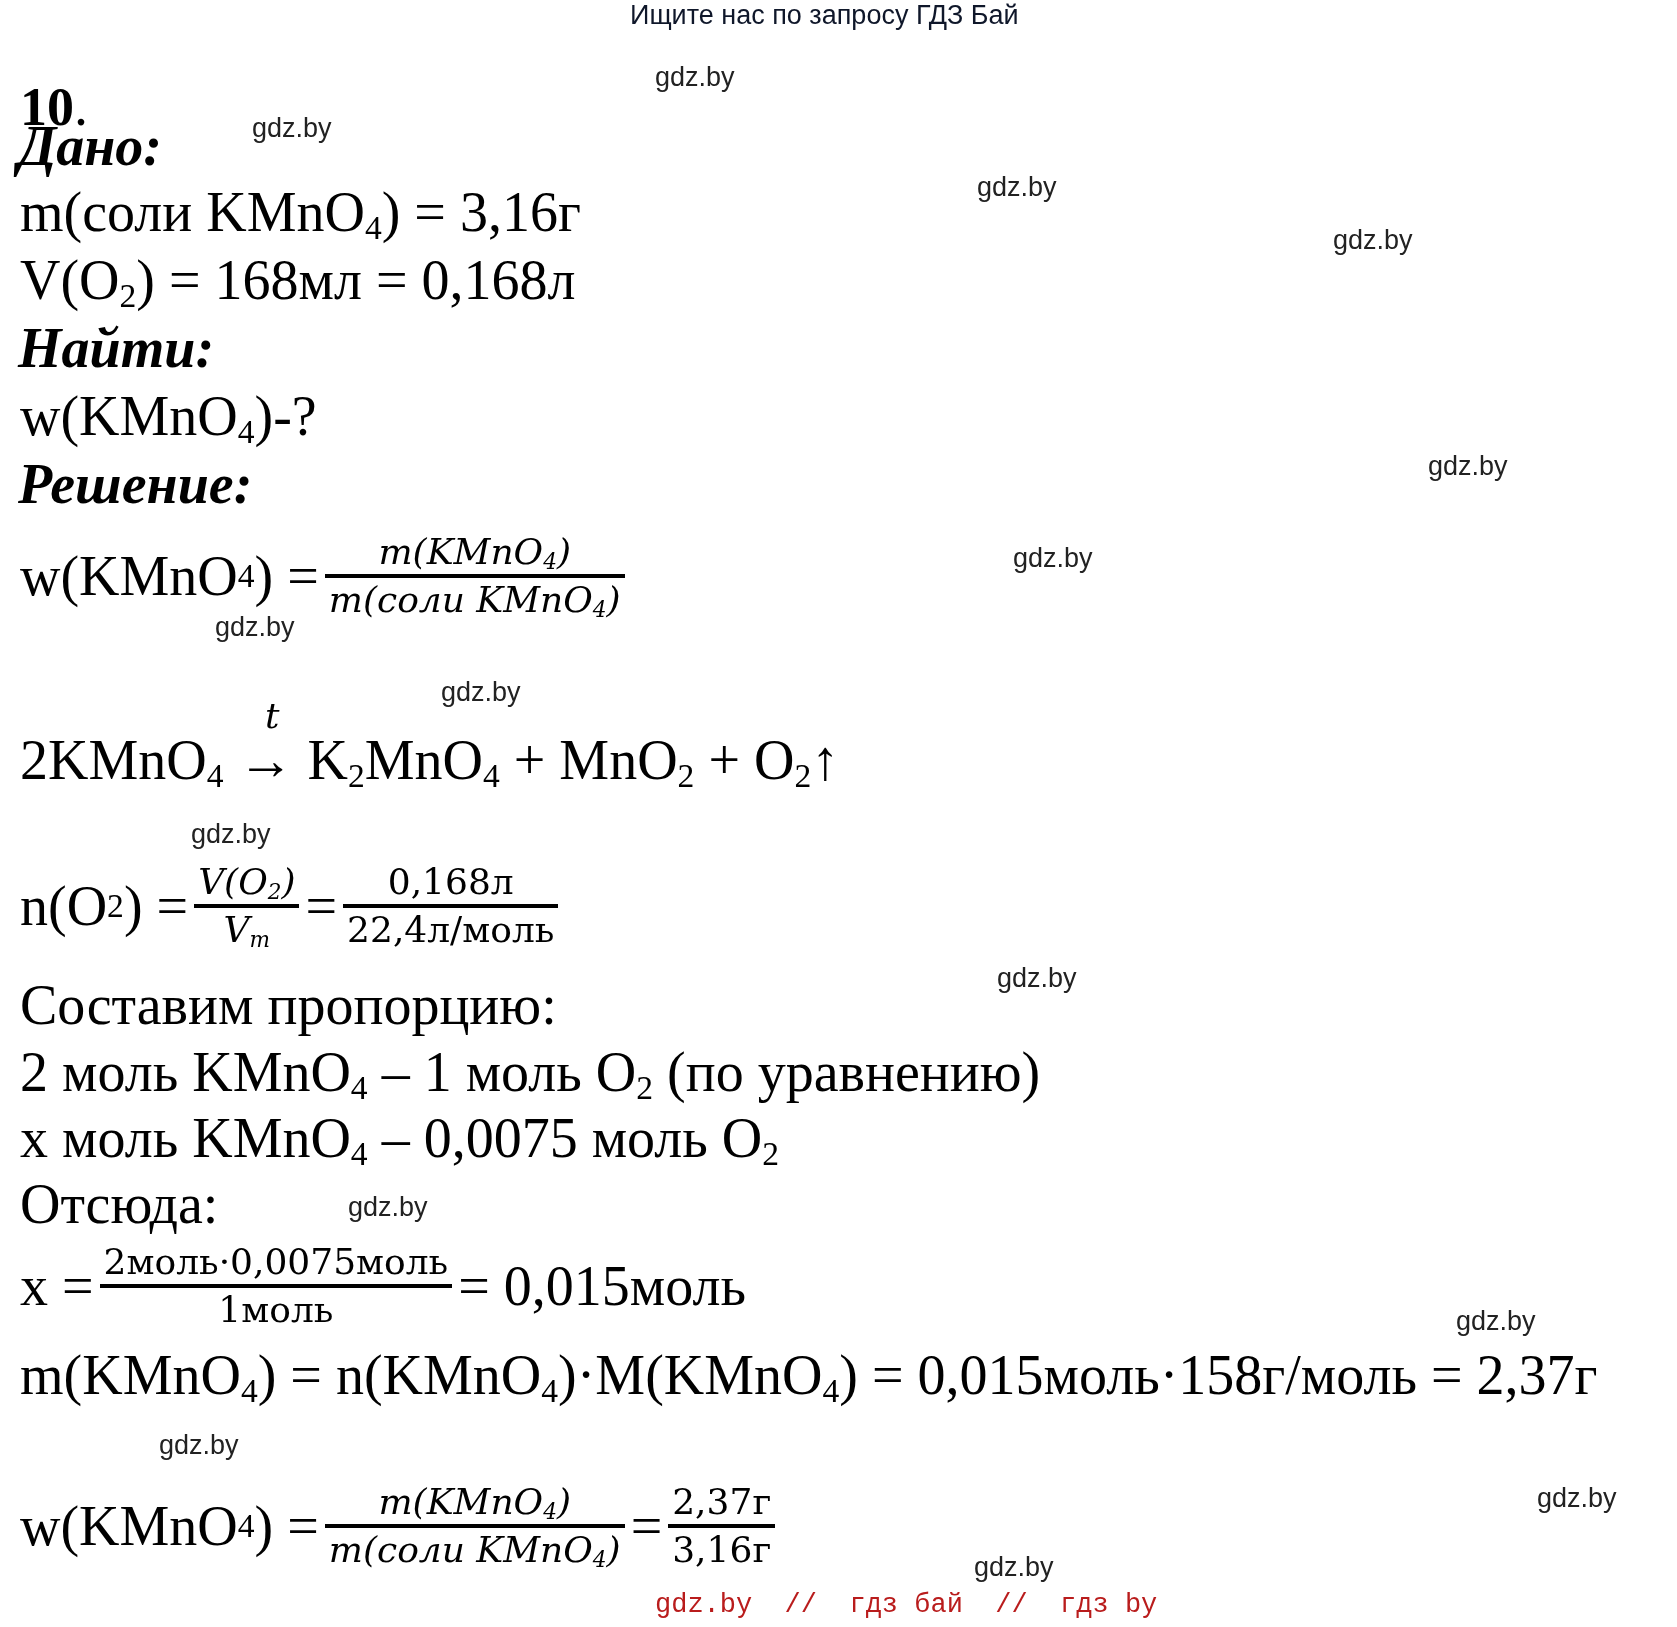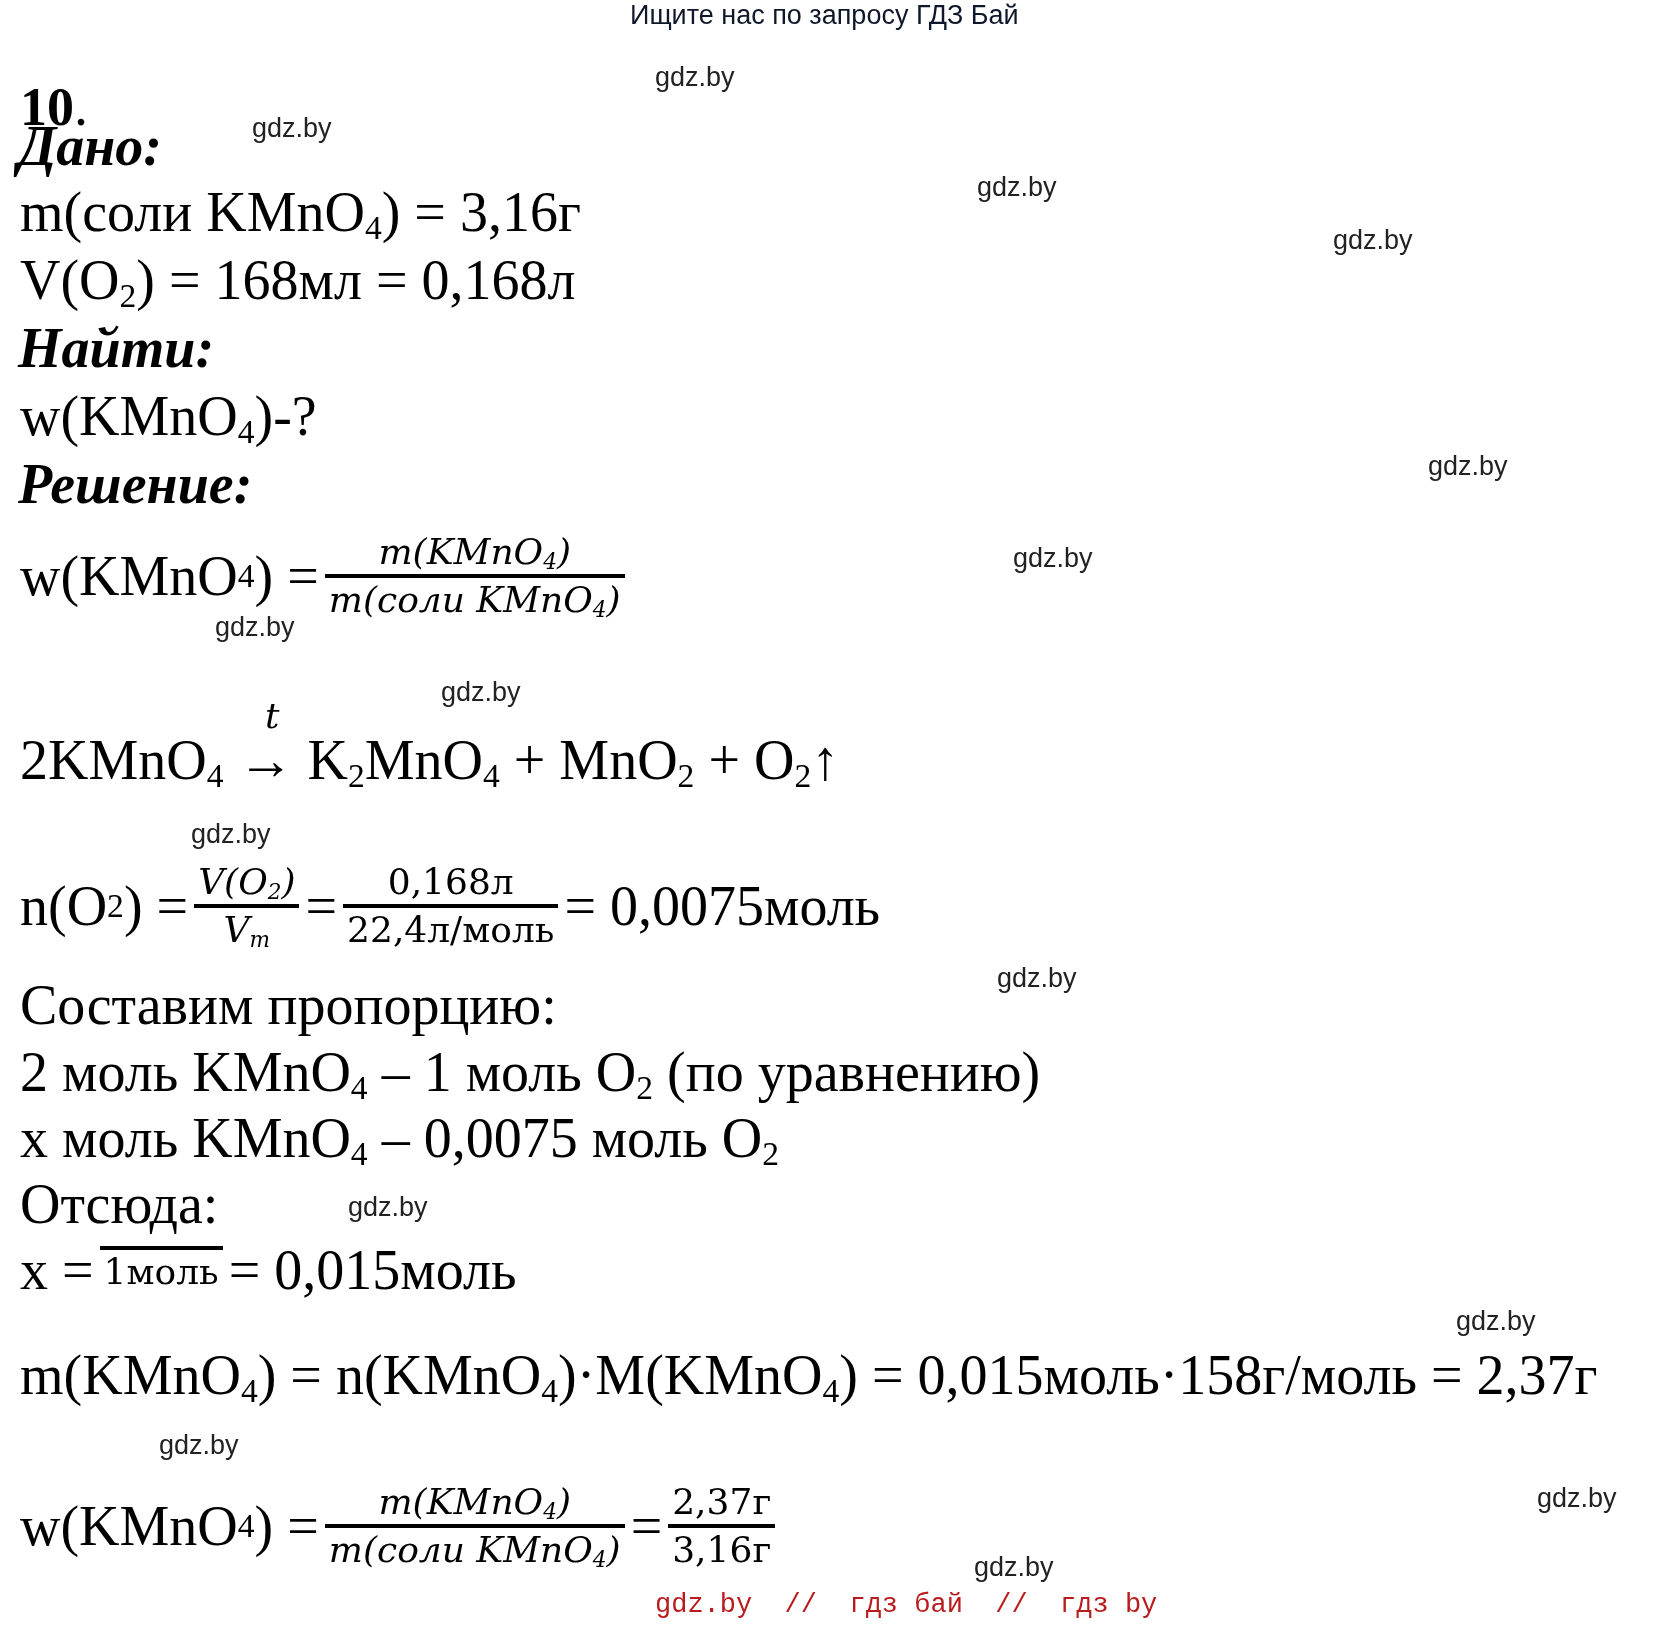--- a/index.html
+++ b/index.html
@@ -89,35 +89,35 @@
     <span class="top mi"><span>V(O</span><sub>2</sub><span>)</span></span>
     <span class="bar"></span>
     <span class="bot mi"><span>V</span><sub>m</sub></span>
   </span>
   <span>=</span>
   <span class="frac">
     <span class="top">0,168л</span>
     <span class="bar"></span>
     <span class="bot">22,4л/моль</span>
   </span>
-  <span>= 0,0075моль</span>
 </div>
 
 <div class="abs line" style="left:20px;top:975px;">Составим пропорцию:</div>
 <div class="abs line" style="left:20px;top:1042px;">
   <span>2 моль KMnO</span><sub>4</sub><span> – 1 моль O</span><sub>2</sub><span> (по уравнению)</span>
 </div>
 <div class="abs line" style="left:20px;top:1108px;">
   <span>x моль KMnO</span><sub>4</sub><span> – 0,0075 моль O</span><sub>2</sub>
 </div>
 <div class="abs line" style="left:20px;top:1174px;">Отсюда:</div>
 
 <div class="abs line" style="left:20px;top:1240px;display:flex;align-items:center;">
   <span>x =</span>
   <span class="frac">
+    <span class="top">2моль·0,0075моль</span>
     <span class="bar"></span>
     <span class="bot">1моль</span>
   </span>
   <span>= 0,015моль</span>
 </div>
 
 <div class="abs line" style="left:20px;top:1345px;">
   <span>m(KMnO</span><sub>4</sub><span>) = n(KMnO</span><sub>4</sub><span>)·M(KMnO</span><sub>4</sub><span>) = 0,015моль·158г/моль = 2,37г</span>
 </div>
 

